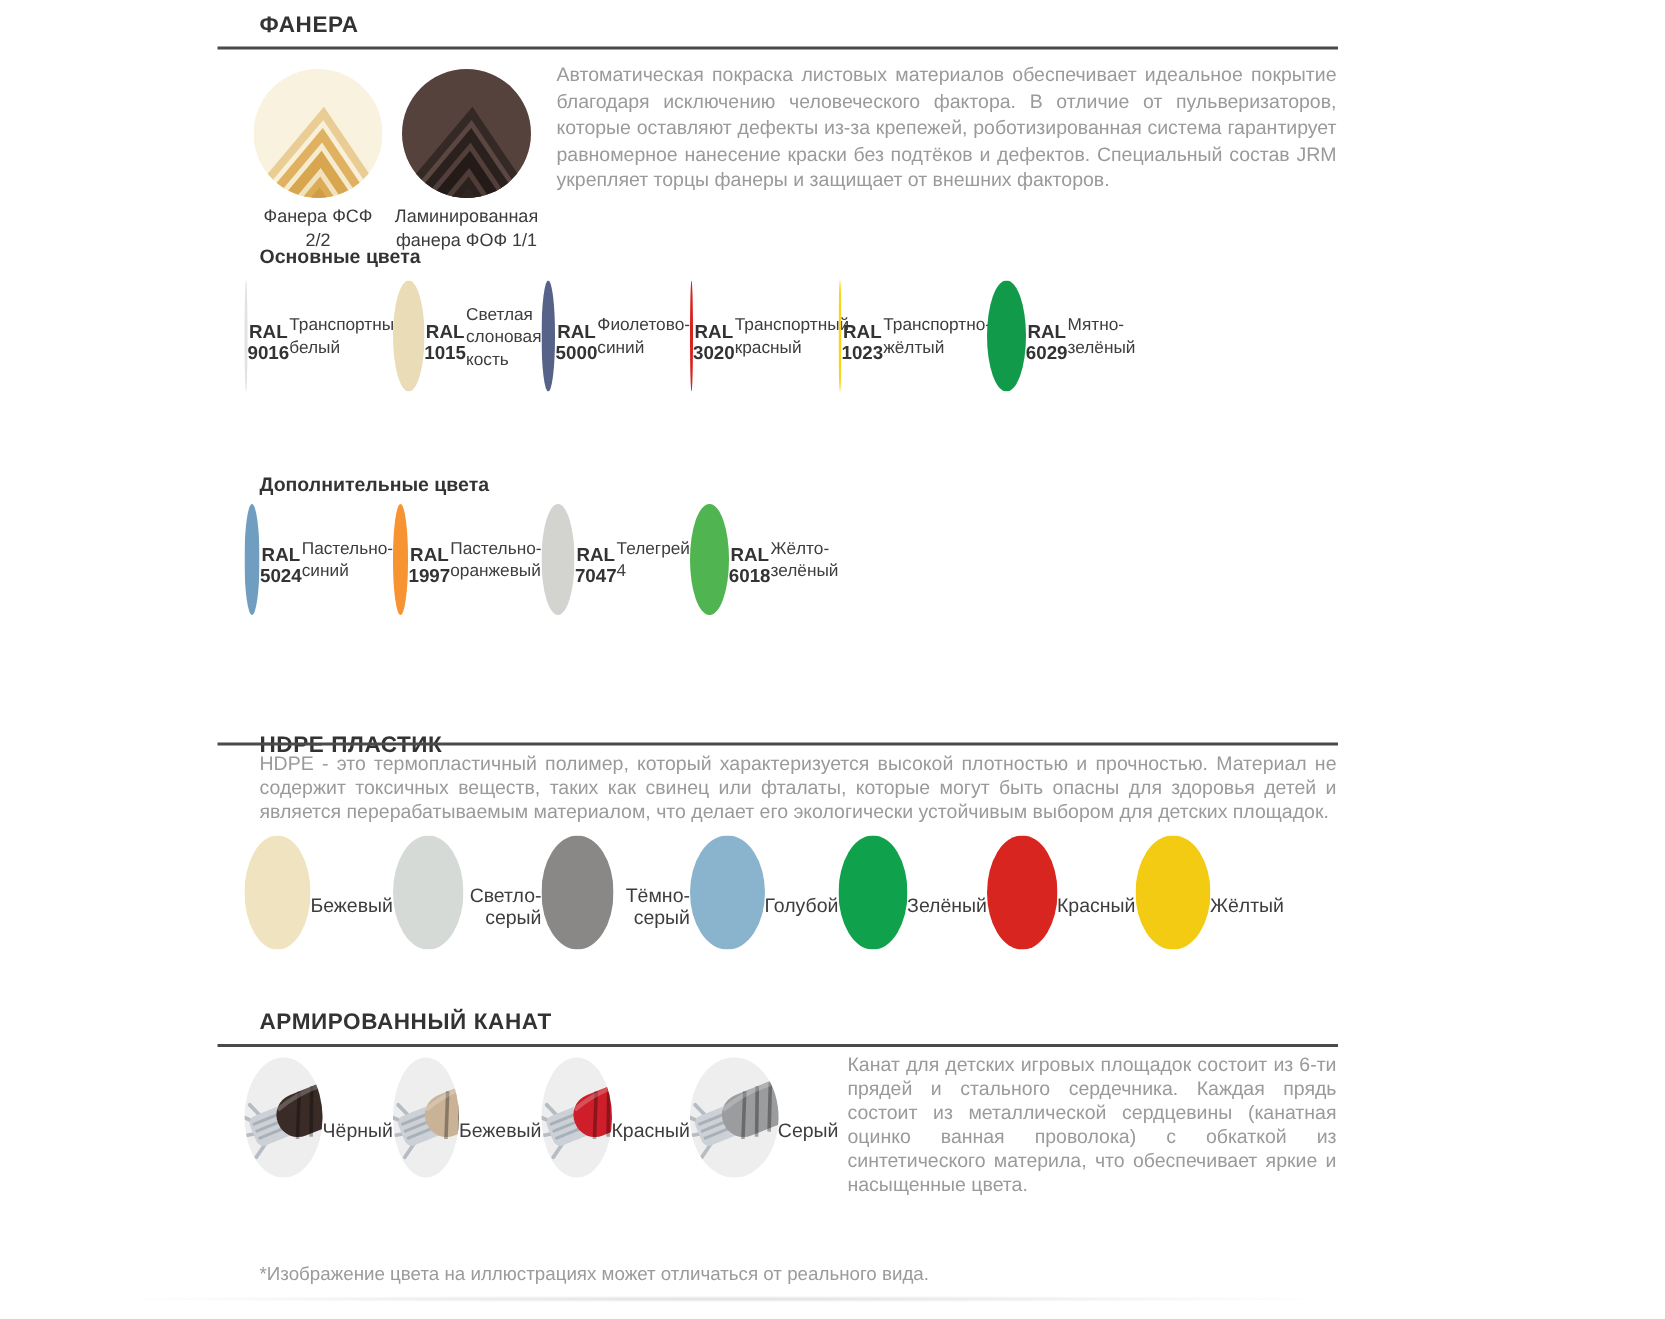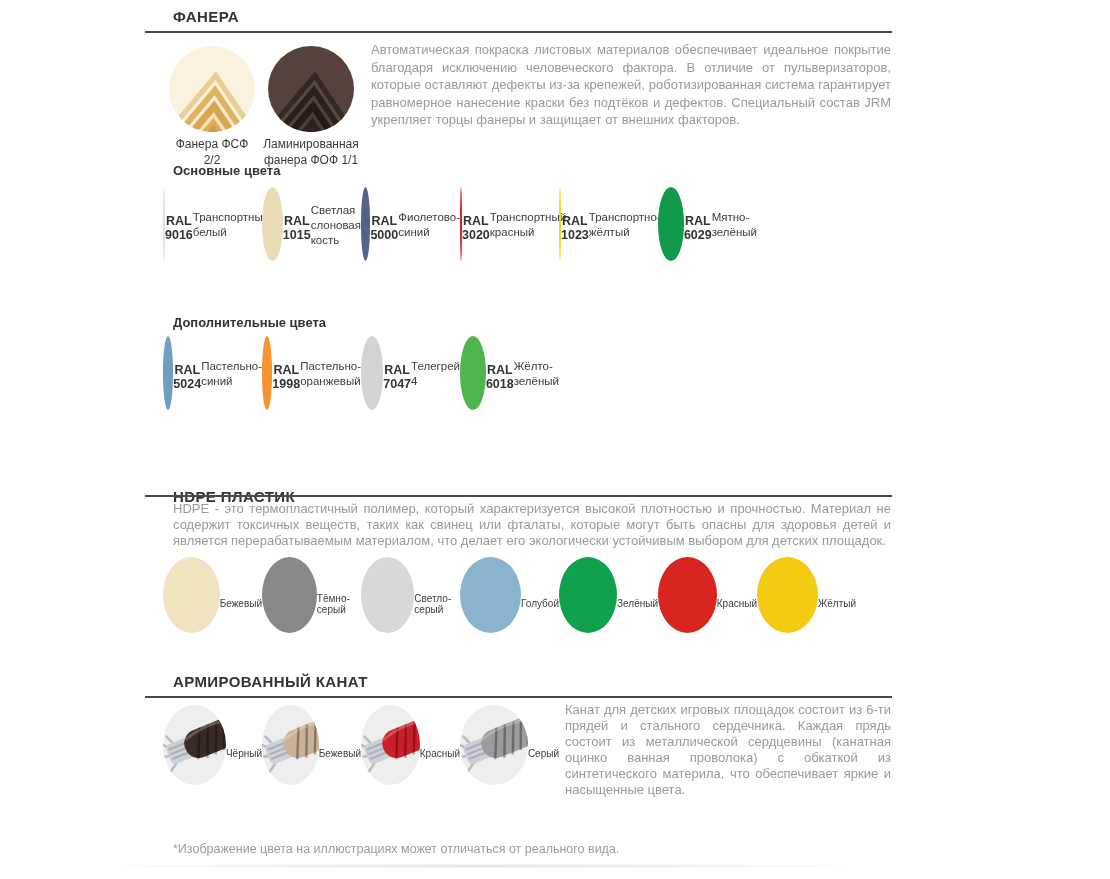--- a/index.html
+++ b/index.html
@@ -15,21 +15,21 @@
   .fig-cap { position:absolute; font-size:12px; line-height:16px; color:#3b3b3b; text-align:center; }
 
   .sub-title { position:absolute; font-size:13px; font-weight:700; color:#333333; }
 
   .row { position:absolute; display:flex; }
   .cell { width:99px; display:flex; flex-direction:row; align-items:center; }
   .dot { width:74px; height:74px; border-radius:50%; border:1px solid transparent; }
   .dot-lg { width:76px; height:76px; border-radius:50%; border:1px solid transparent; }
   .code { margin-top:7px; font-size:12.5px; font-weight:700; color:#333333; text-align:center; }
   .cname { margin-top:2px; font-size:11.5px; line-height:15px; color:#3d3d3d; text-align:left; width:99px; }
-  .hname { margin-top:17px; font-size:10px; color:#3d3d3d; text-align:left; }
+  .hname { margin-top:17px; font-size:13px; color:#3d3d3d; text-align:right; }
 
   .rope-circle { width:72px; height:80px; border-radius:50%; background:#eeeeee; overflow:hidden; }
 
   .footnote { position:absolute; font-size:12.5px; color:#9b9b9b; }
   .bottom-shadow { position:absolute; left:95px; top:864px; width:775px; height:4px;
     background:radial-gradient(ellipse at center, rgba(0,0,0,0.12) 0%, rgba(0,0,0,0.0) 75%); }
 </style>
 </head>
 <body>
 
@@ -131,21 +131,21 @@
   <div class="row" style="left:163px; top:336px;">
 
       <div class="cell">
         <div class="dot" style="background: rgb(111, 158, 192);"></div>
         <div class="code">RAL 5024</div>
         <div class="cname">Пастельно-синий</div>
       </div>
 
       <div class="cell">
         <div class="dot" style="background: rgb(247, 147, 48);"></div>
-        <div class="code">RAL 1998</div>
+        <div class="code">RAL 1997</div>
         <div class="cname">Пастельно-оранжевый</div>
       </div>
 
       <div class="cell">
         <div class="dot" style="background: rgb(211, 211, 207);"></div>
         <div class="code">RAL 7047</div>
         <div class="cname">Телегрей 4</div>
       </div>
 
       <div class="cell">
@@ -162,30 +162,30 @@
   <p class="para" style="left:173px; top:501px; width:718px; line-height:15.8px;">HDPE - это термопластичный полимер, который характеризуется высокой плотностью и прочностью. Материал не содержит токсичных веществ, таких как свинец или фталаты, которые могут быть опасны для здоровья детей и является перерабатываемым материалом, что делает его экологически устойчивым выбором для детских площадок.</p>
 
   <div class="row" style="left:163px; top:557px;">
 
       <div class="cell">
         <div class="dot-lg" style="background: rgb(239, 227, 192);"></div>
         <div class="hname">Бежевый</div>
       </div>
 
       <div class="cell">
+        <div class="dot-lg" style="background: rgb(213, 218, 215);"></div>
+        <div class="hname">Светло-серый</div>
+      </div>
+
+      <div class="cell">
         <div class="dot-lg" style="background: rgb(138, 135, 135);"></div>
         <div class="hname">Тёмно-серый</div>
       </div>
 
       <div class="cell">
-        <div class="dot-lg" style="background: rgb(213, 218, 215);"></div>
-        <div class="hname">Светло-серый</div>
-      </div>
-
-      <div class="cell">
         <div class="dot-lg" style="background: rgb(138, 179, 206);"></div>
         <div class="hname">Голубой</div>
       </div>
 
       <div class="cell">
         <div class="dot-lg" style="background: rgb(15, 161, 76);"></div>
         <div class="hname">Зелёный</div>
       </div>
 
       <div class="cell">

